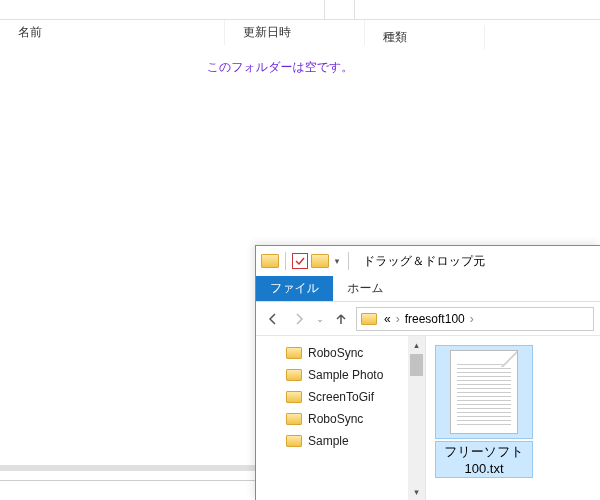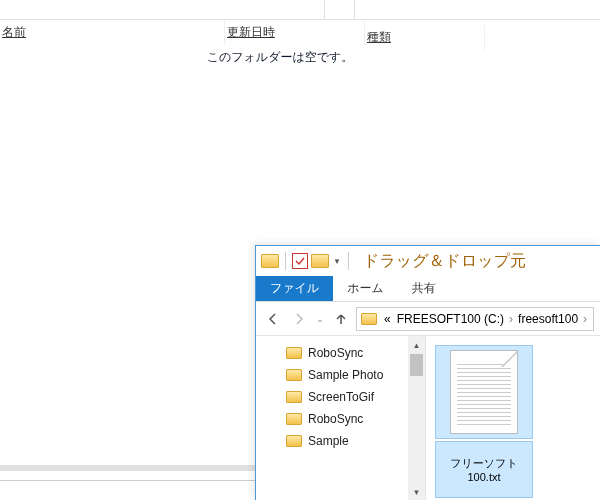--- a/index.html
+++ b/index.html
@@ -4,38 +4,38 @@
 <style>
   * { box-sizing: border-box; margin: 0; padding: 0; font-family: "Meiryo UI", "Segoe UI", sans-serif; }
   body { background: #fff; width: 600px; height: 500px; overflow: hidden; position: relative; }
 
   
   .back-window { position: absolute; top: 0; left: 0; width: 600px; height: 500px; }
   .back-toolbar { height: 20px; border-bottom: 1px solid #e0e0e0; display: flex; align-items: center; }
   .back-toolbar .spacer1 { width: 325px; border-right: 1px solid #e0e0e0; height: 100%; }
   .back-toolbar .spacer2 { width: 30px; border-right: 1px solid #e0e0e0; height: 100%; }
   .columns { height: 25px; display: flex; align-items: center; font-size: 12px; color: #333; }
-  .columns > div { border-right: 1px solid #f0f0f0; height: 100%; display: flex; align-items: center; padding: 0 2px; text-decoration: underline; }
+  .columns > div { border-right: 1px solid #f0f0f0; height: 100%; display: flex; align-items: center; padding: 0 18px; }
   .col-name { width: 225px; }
   .col-date { width: 140px; }
   .col-type { width: 120px; margin-top: 9px; }
   .col-size { width: 105px; }
-  .empty-msg { text-align: center; font-size: 12px; color: #0f172a; margin-top: 4px; width: 560px; }
+  .empty-msg { text-align: center; font-size: 12px; color: #6d28d9; margin-top: 14px; width: 560px; }
   .back-bottom { position: absolute; top: 465px; left: 0; width: 355px; height: 6px; background: #e0e0e0; }
   .back-divider { position: absolute; top: 480px; left: 0; width: 355px; height: 1px; background: #ccc; }
 
   
   .front-window { position: absolute; top: 245px; left: 255px; width: 345px; height: 255px; background: #fff; border: 1px solid #4a98d6; border-right: none; border-bottom: none; box-shadow: -2px -2px 8px rgba(0,0,0,0.1); }
   .titlebar { height: 30px; display: flex; align-items: center; background: #fff; padding: 0 5px; gap: 3px; }
   .folder-ico { width: 18px; height: 14px; background: linear-gradient(#ffe9a6,#f3c24a); border: 1px solid #d9a635; border-radius: 1px; position: relative; }
   .qat-sep { width: 1px; height: 18px; background: #ccc; margin: 0 3px; }
   .qat-save { width: 16px; height: 16px; border: 1px solid #c33; display: flex; align-items: center; justify-content: center; }
   .qat-save svg { width: 10px; height: 10px; }
   .qat-caret { width: 10px; display: flex; align-items: center; justify-content: center; color: #555; font-size: 9px; }
-  .title-text { font-size: 16px; color: #a16207; margin-left: 8px; }
+  .title-text { font-size: 12px; color: #000000; margin-left: 8px; }
 
   .ribbon { height: 26px; display: flex; align-items: stretch; border-bottom: 1px solid #ddd; font-size: 12px; }
   .ribbon-tab { padding: 8px 14px; display: flex; align-items: center; color: #333; }
   .ribbon-tab.active { background: #1979ca; color: #fff; }
 
   .addressbar { height: 34px; display: flex; align-items: center; padding: 0 6px; gap: 4px; border-bottom: 1px solid #e5e5e5; }
   .nav-btn { width: 22px; height: 22px; display: flex; align-items: center; justify-content: center; color: #888; }
   .nav-btn.enabled { color: #333; }
   .nav-btn svg { width: 14px; height: 14px; }
   .crumb-box { flex: 1; height: 24px; border: 1px solid #ccc; display: flex; align-items: center; padding: 0 4px; font-size: 12px; overflow: hidden; }
@@ -53,21 +53,21 @@
   .tree-scroll .arr.up { top: 0; }
   .tree-scroll .arr.down { bottom: 0; }
 
   .content { flex: 1; padding: 10px; }
   .file-item { width: 96px; text-align: center; }
   .file-item.selected .file-thumb-wrap { outline: 1px solid #99c9ef; background: #cce8ff; }
   .file-thumb-wrap { padding: 4px; }
   .file-thumb { width: 68px; height: 84px; margin: 0 auto; background: #fff; border: 1px solid #bbb; position: relative; }
   .file-thumb::after { content: ""; position: absolute; top: 0; right: 0; width: 16px; height: 16px; background: linear-gradient(135deg, transparent 49%, #ddd 50%, #bbb 51%, #fff 60%); }
   .file-lines { position: absolute; top: 10px; left: 6px; right: 6px; bottom: 6px; background: repeating-linear-gradient(#fff 0, #fff 3px, #ccc 3px, #ccc 4px); }
-  .file-label { font-size: 11px; margin-top: 4px; background: #cce8ff; outline: 1px solid #99c9ef; padding: 14px 2px; }
+  .file-label { font-size: 13px; margin-top: 4px; background: #cce8ff; outline: 1px solid #99c9ef; padding: 1px 2px; }
 </style>
 </head>
 <body>
 
 <div class="back-window">
   <div class="back-toolbar">
     <div class="spacer1"></div>
       <div class="spacer2"></div>
   </div>
   <div class="columns">
@@ -91,21 +91,20 @@
     </span>
     <span class="folder-ico"></span>
     <span class="qat-caret">▾</span>
     <span class="qat-sep"></span>
     <span class="title-text">ドラッグ＆ドロップ元</span>
   </div>
 
   <div class="ribbon">
     <div class="ribbon-tab active">ファイル</div>
     <div class="ribbon-tab">ホーム</div>
-    <div class="ribbon-tab">共有</div>
   </div>
 
   <div class="addressbar">
     <div class="nav-btn enabled">
       <svg viewBox="0 0 14 14">
           <path d="M9 2 L4 7 L9 12" stroke="#555" stroke-width="1.5" fill="none"></path>
         </svg>
     </div>
     <div class="nav-btn">
       <svg viewBox="0 0 14 14">
@@ -114,21 +113,20 @@
     </div>
     <div class="nav-btn" style="width:12px;font-size:9px;color:#888;">⌄</div>
     <div class="nav-btn enabled">
       <svg viewBox="0 0 14 14">
           <path d="M7 3 L11 7 M7 3 L3 7 M7 3 L7 12" stroke="#555" stroke-width="1.5" fill="none"></path>
         </svg>
     </div>
     <div class="crumb-box">
       <span class="folder-ico"></span>
       <span class="crumb">«</span>
-      <span class="crumb">FREESOFT100 (C:)</span>
       <span class="crumb-sep">›</span>
       <span class="crumb">freesoft100</span>
       <span class="crumb-sep">›</span>
     </div>
   </div>
 
   <div class="body">
     <div class="tree">
       <div class="tree-item">
           <span class="folder-ico"></span>

